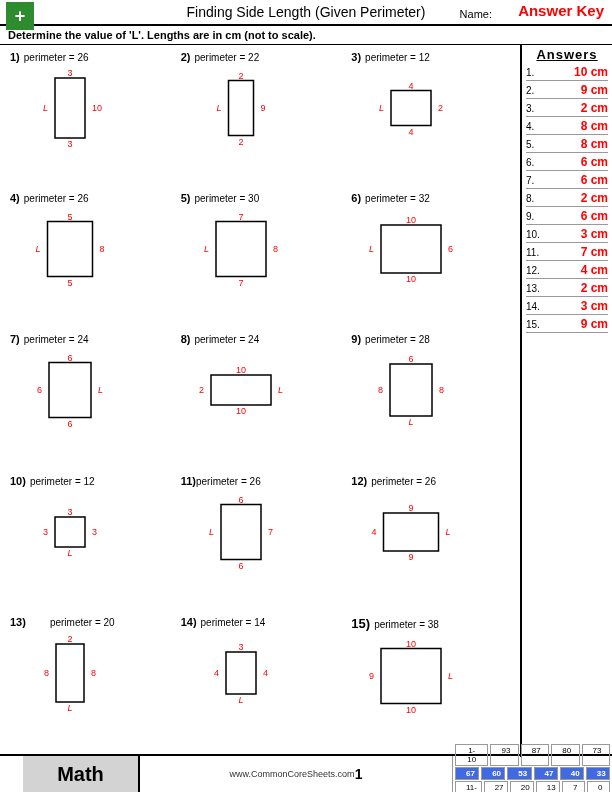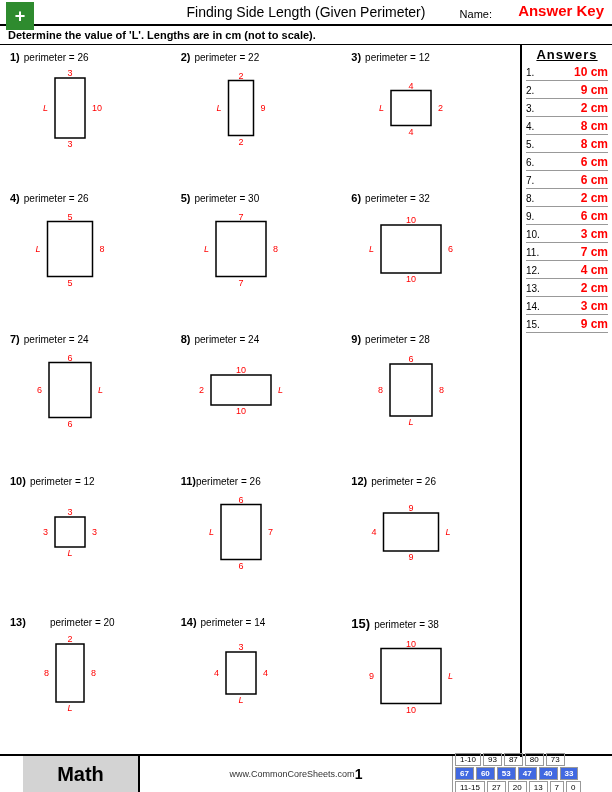--- a/index.html
+++ b/index.html
@@ -176,21 +176,21 @@
     }
 
     .stat-row {
       display: flex;
       gap: 2px;
       margin-bottom: 1px;
     }
 
     .stat-cell {
       border: 1px solid #999;
-      padding: 1px 4px;
+      padding: 1px 10px;
       min-width: 14px;
       text-align: center;
     }
 
     .stat-cell.highlight {
       background: #4169e1;
       color: white;
       font-weight: bold;
     }
   </style>

